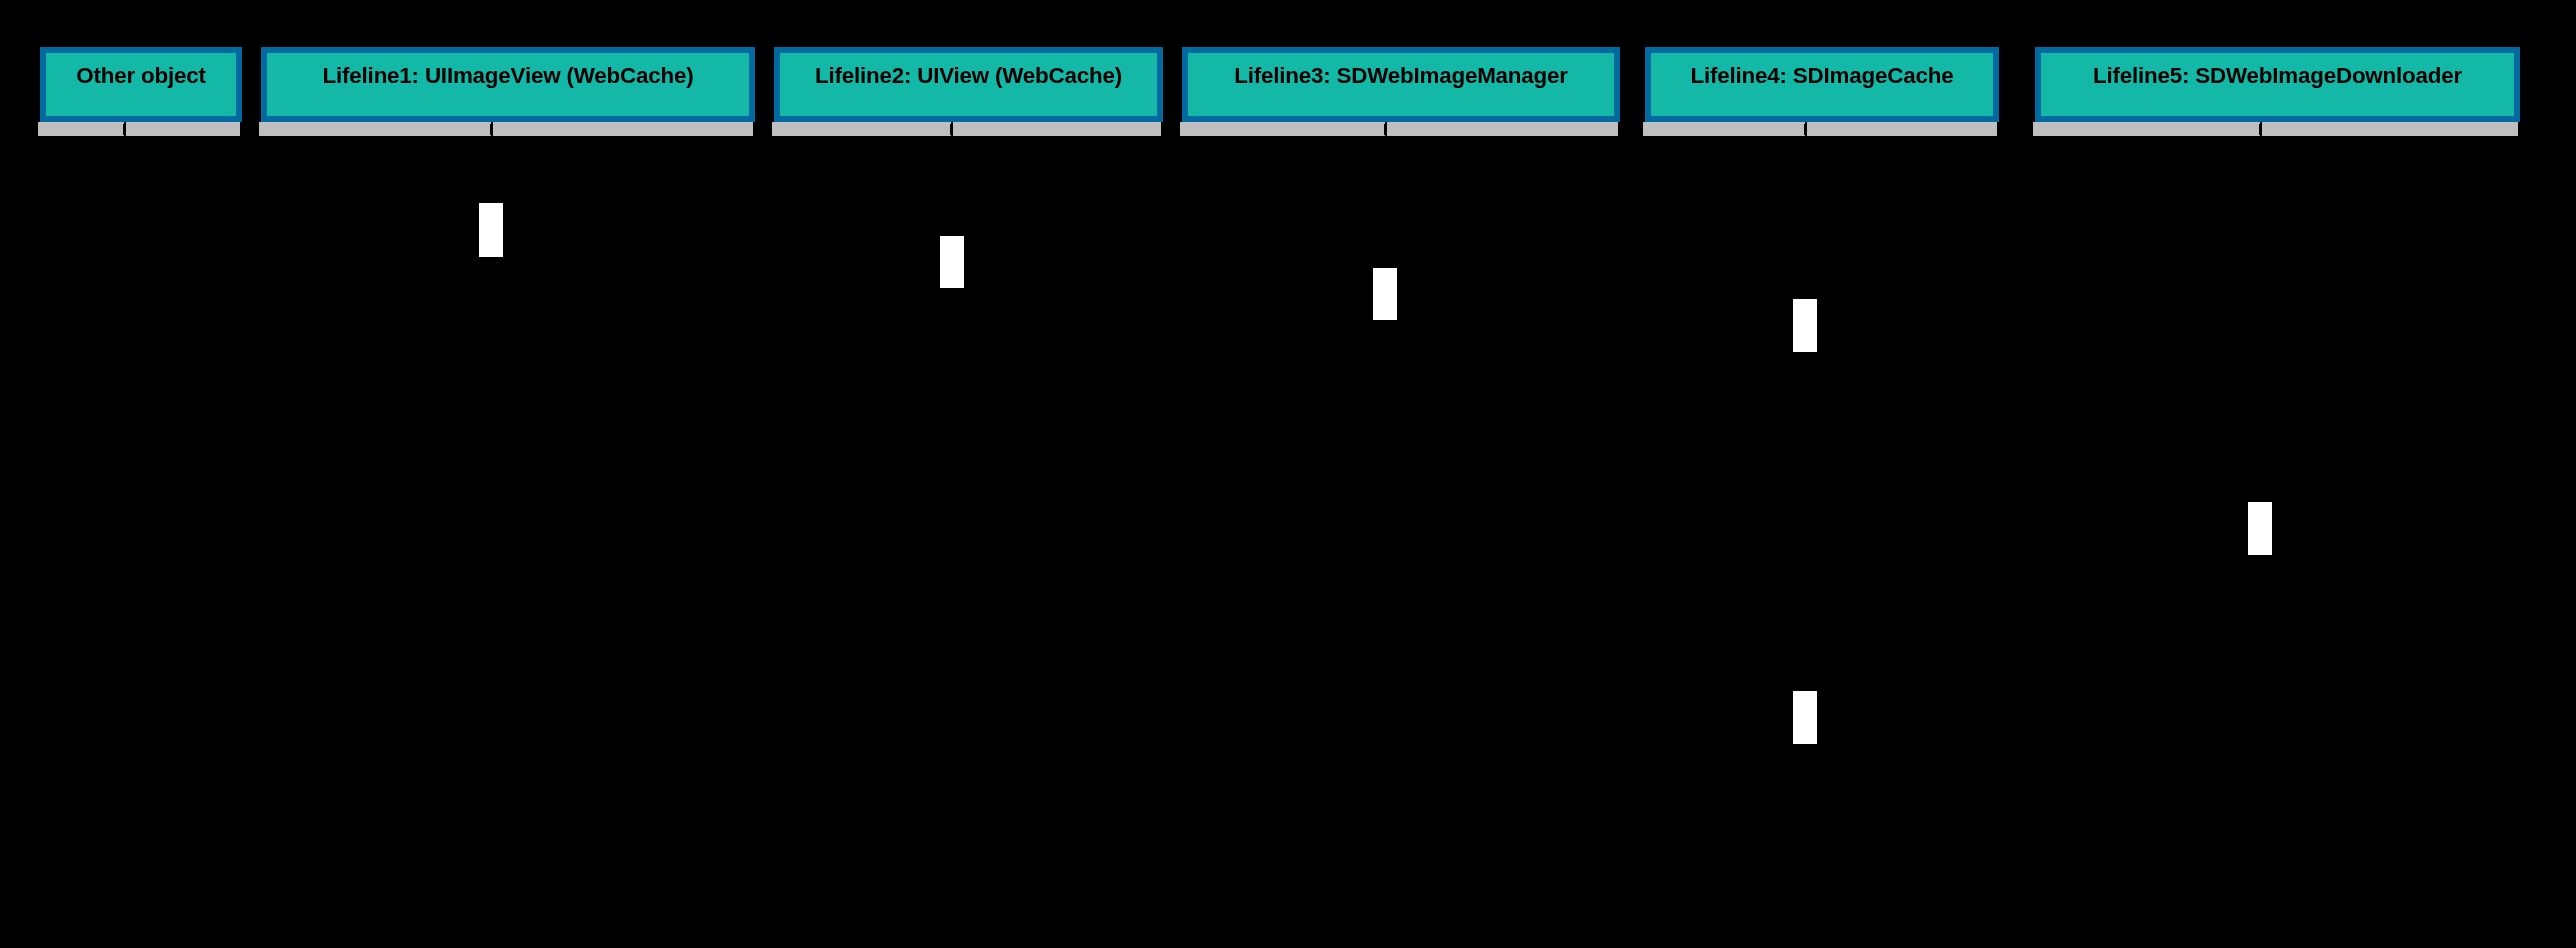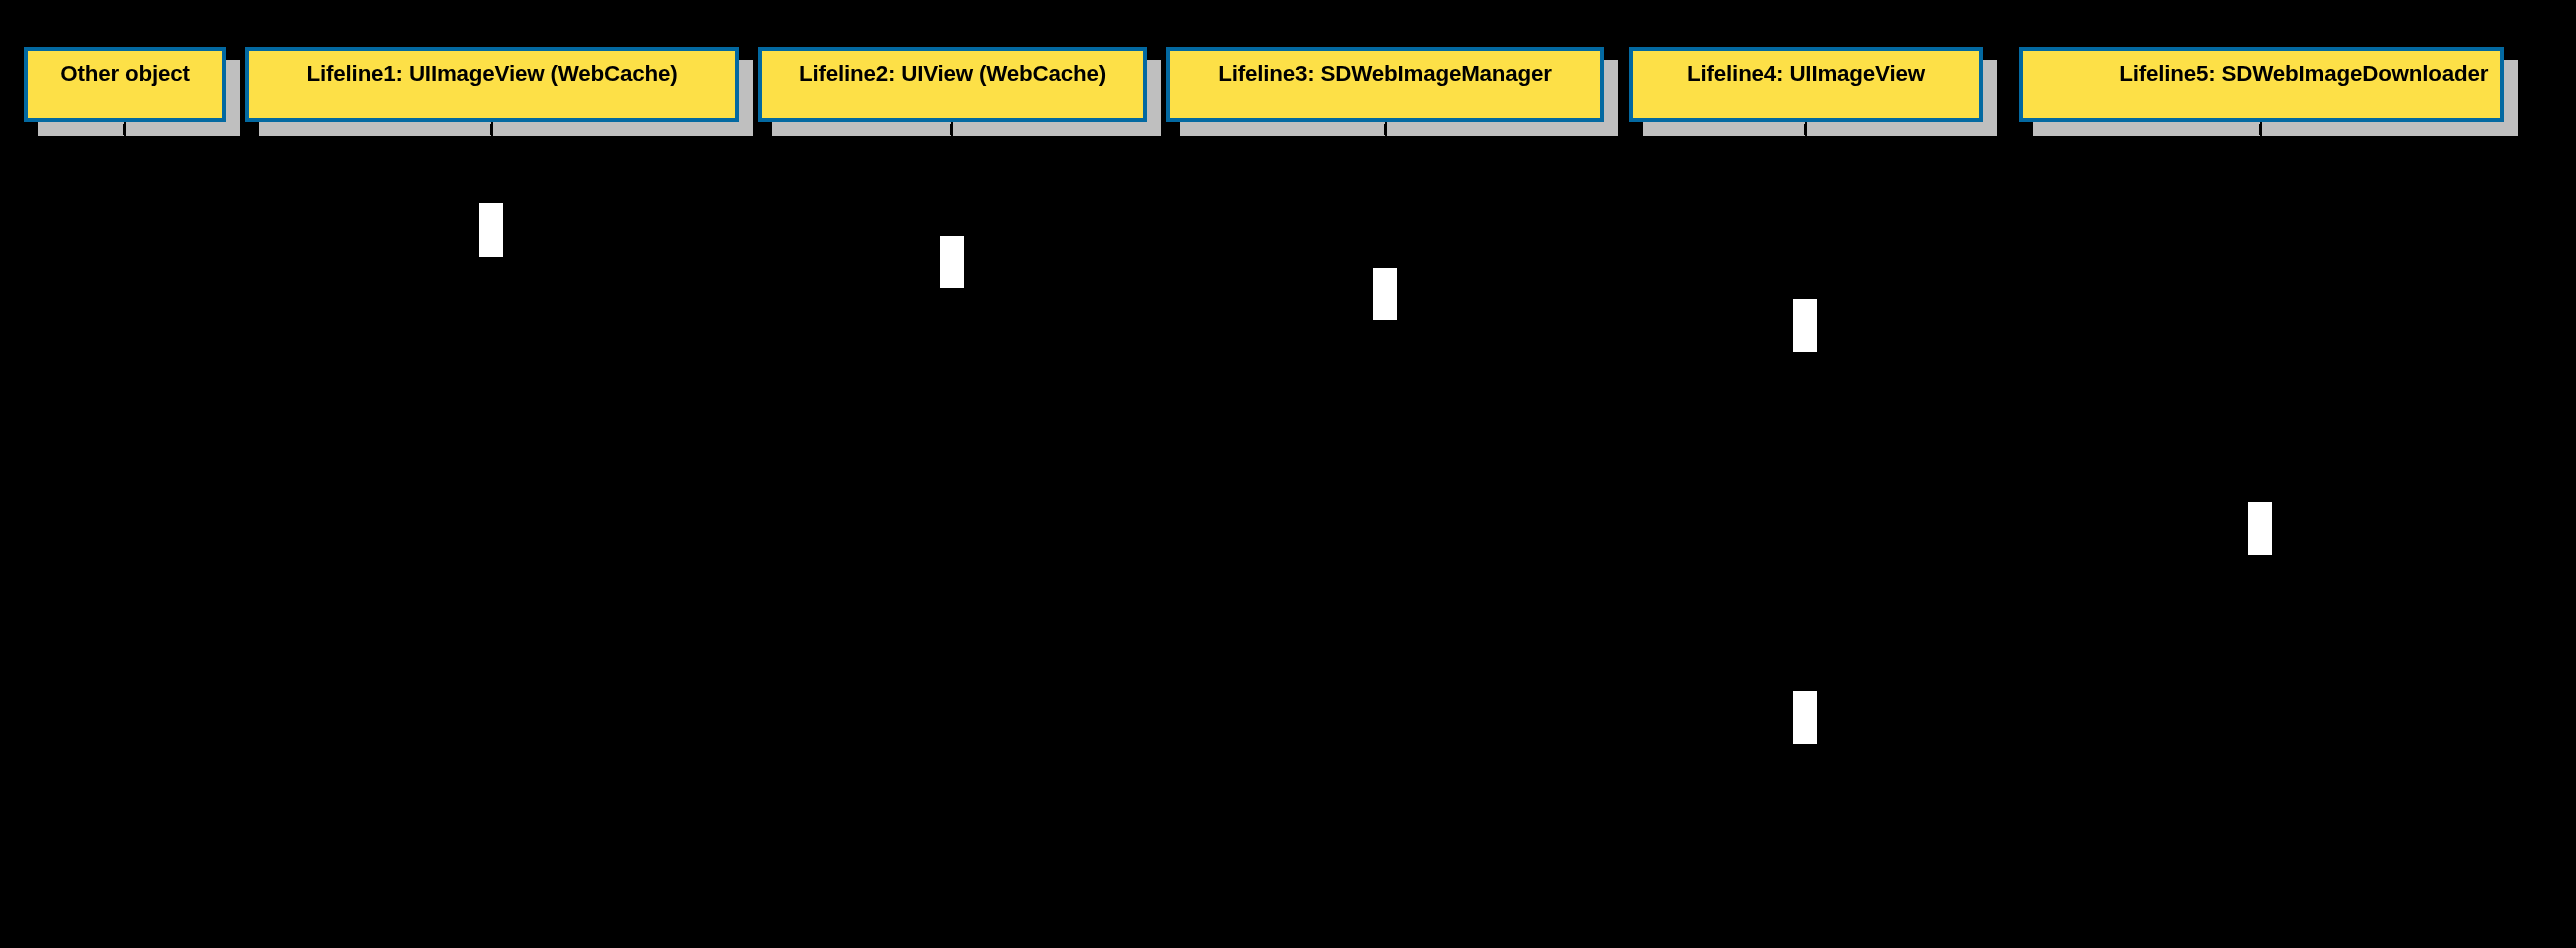--- a/index.html
+++ b/index.html
@@ -17,25 +17,25 @@
     font-family: "Liberation Sans", sans-serif;
   }
   
   .lifeline {
     position: absolute;
     top: 0;
     height: 949px;
   }
   .lifeline-head {
     position: absolute;
-    left: 0;
+    left: 16px;
     top: 47px;
     height: 75px;
-    background: #fde047;
-    border: 4px solid #0369a1;
+    background: #14b8a6;
+    border: 6px solid #0369a1;
     box-sizing: border-box;
     display: flex;
     align-items: flex-start;
     justify-content: center;
     overflow: hidden;
   }
   .lifeline-title {
     display: block;
     margin-top: 9.7px;
     padding: 0 11.7px;
@@ -130,32 +130,32 @@
     </div>
     <div class="lifeline-axis" style="left:219px;"></div>
     <div class="lifeline-tick" style="left:218px;"></div>
     <div class="activation" style="left:207px; top:268px; height:52px;"></div>
   </div>
 
   <div class="lifeline" style="left:1629px;">
     <div class="shadow-right" style="left:354px;"></div>
     <div class="shadow-bottom" style="left:13.6px; width:354px;"></div>
     <div class="lifeline-head" style="width:354px;">
-      <span class="lifeline-title">Lifeline4: UIImageView</span>
+      <span class="lifeline-title">Lifeline4: SDImageCache</span>
     </div>
     <div class="lifeline-axis" style="left:176px;"></div>
     <div class="lifeline-tick" style="left:175px;"></div>
     <div class="activation" style="left:164px; top:299px; height:53px;"></div>
     <div class="activation" style="left:164px; top:691px; height:53px;"></div>
   </div>
 
   <div class="lifeline" style="left:2019px;">
     <div class="shadow-right" style="left:485px;"></div>
     <div class="shadow-bottom" style="left:13.6px; width:485px;"></div>
-    <div class="lifeline-head" style="width:485px;justify-content:flex-end;">
+    <div class="lifeline-head" style="width:485px;">
       <span class="lifeline-title">Lifeline5: SDWebImageDownloader</span>
     </div>
     <div class="lifeline-axis" style="left:241px;"></div>
     <div class="lifeline-tick" style="left:240px;"></div>
     <div class="activation" style="left:229px; top:502px; height:53px;"></div>
   </div>
 
 </div>
 
 

